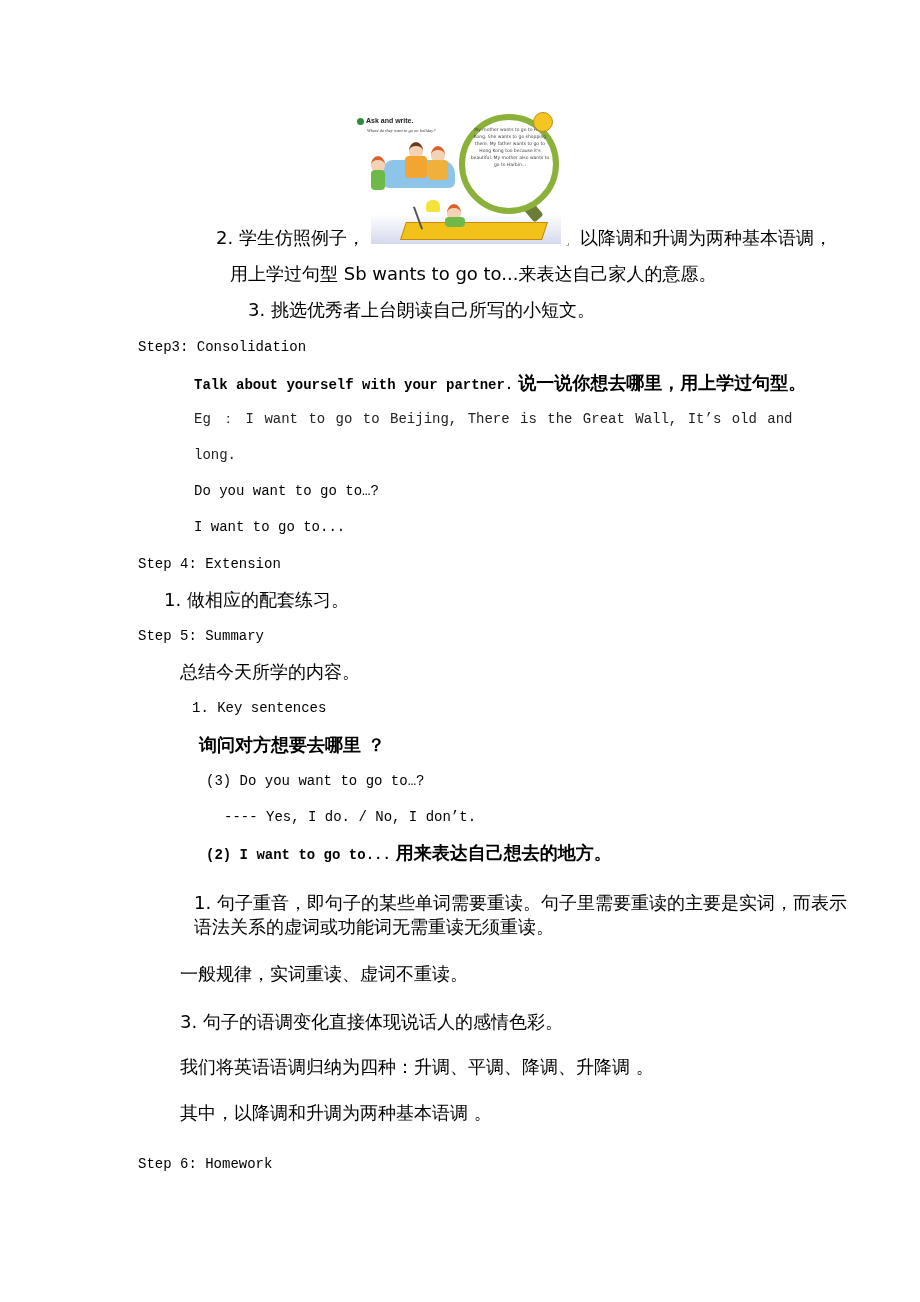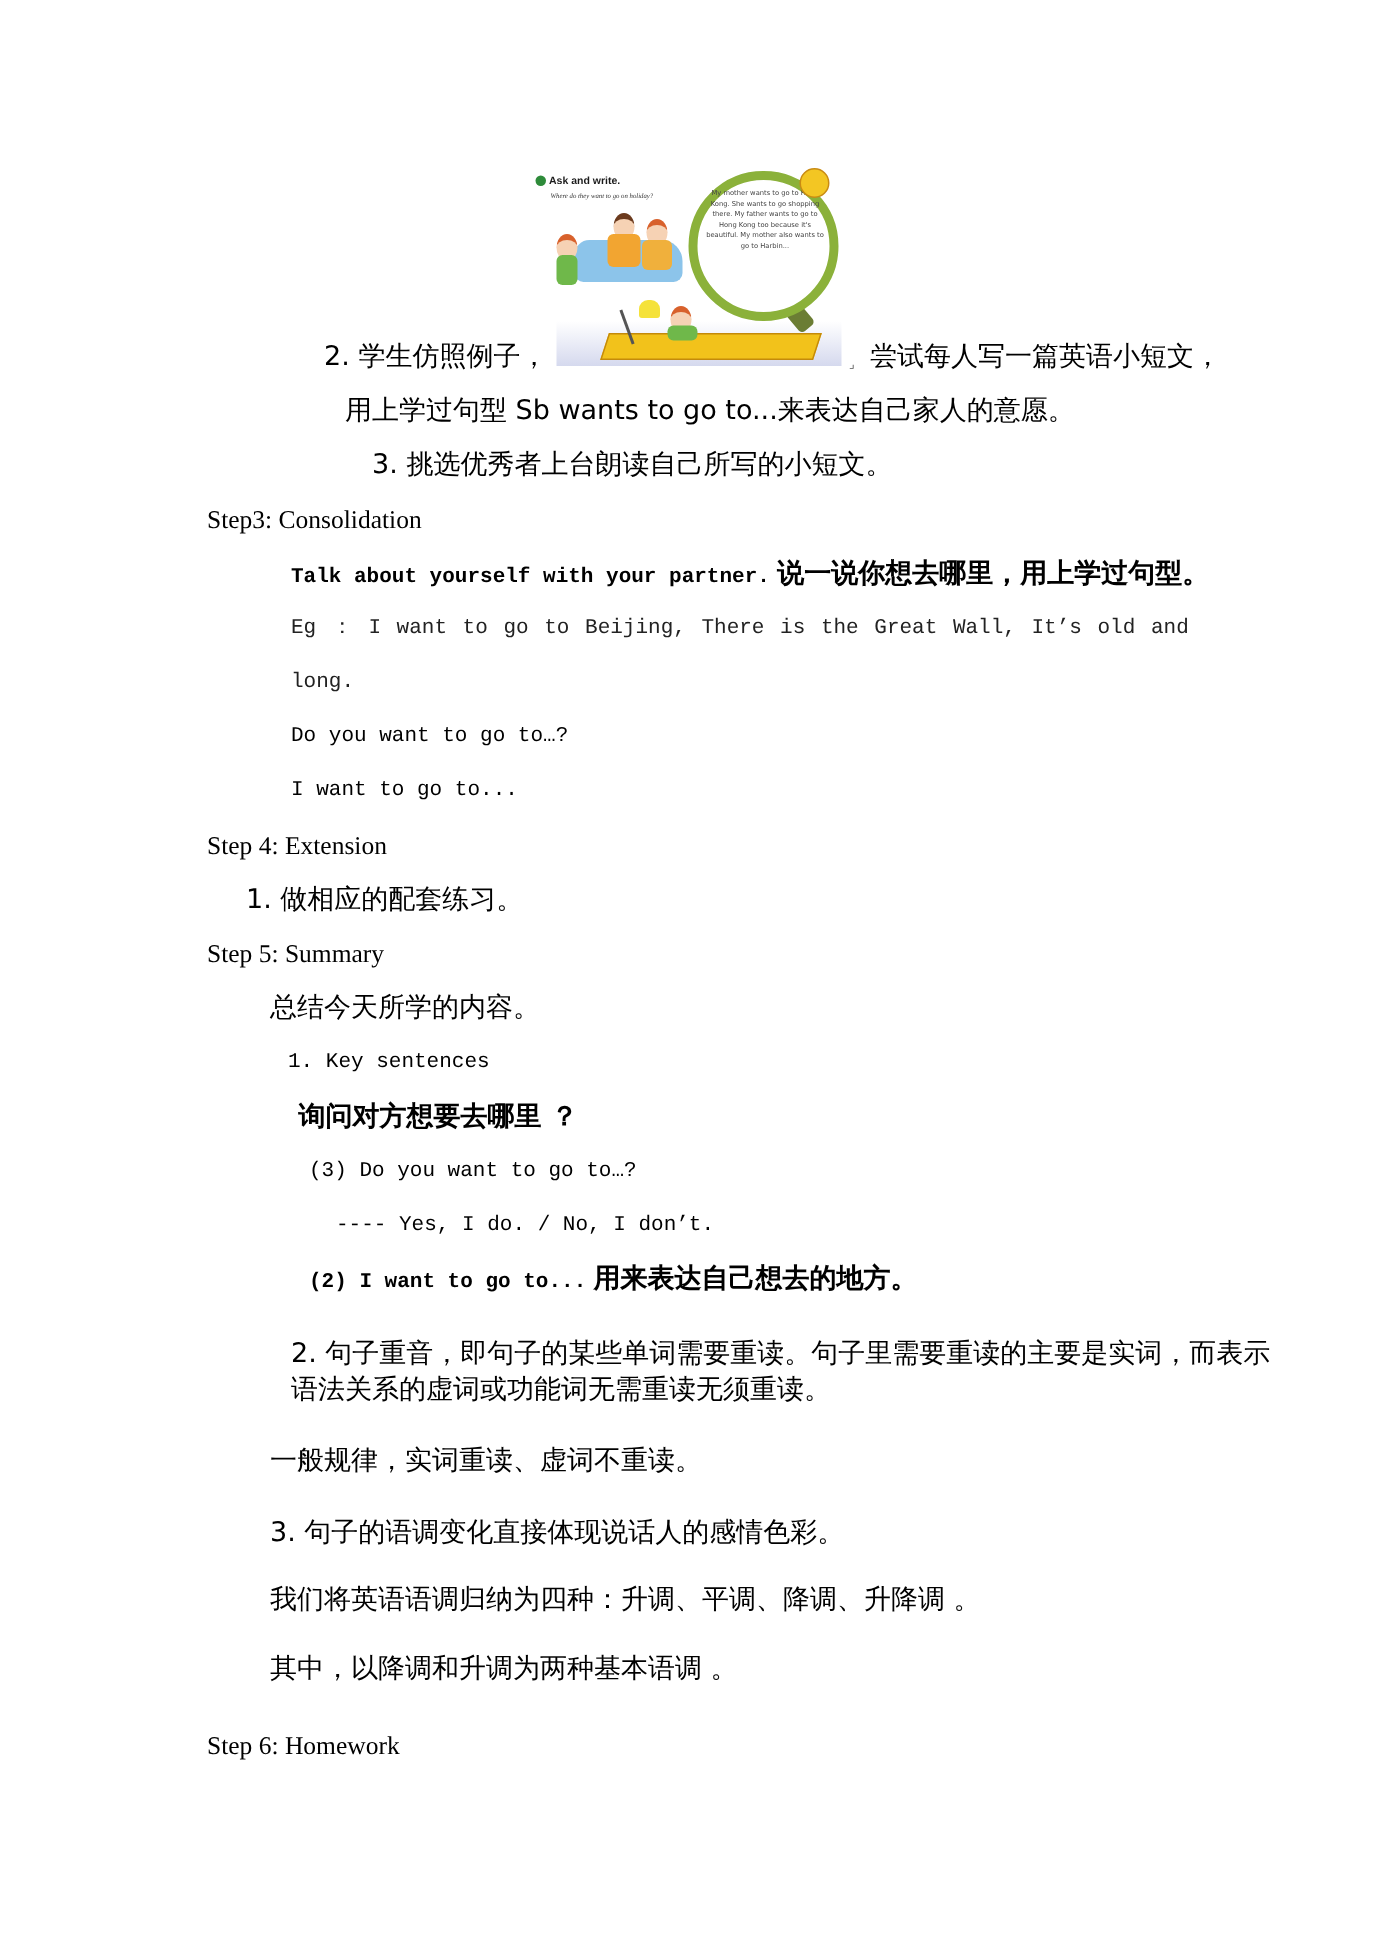--- a/index.html
+++ b/index.html
@@ -17,22 +17,22 @@
     }
     .line {
       position: absolute;
       white-space: nowrap;
       font-size: 14px;
       line-height: 18px;
     }
     .mono { font-family: "Liberation Mono", "DejaVu Sans Mono", monospace; }
     .bold { font-weight: bold; }
     .heading {
-      font-family: Liberation Serif, serif;
-      font-size: 17px;
+      font-family: Liberation Mono, monospace;
+      font-size: 14px;
       letter-spacing: 0px;
     }
     .cn { font-family: "DejaVu Sans", sans-serif; font-size: 18px; }
     .gray { color: #222; }
 
     
     .illus {
       position: absolute;
       left: 353px;
       top: 108px;
@@ -181,21 +181,21 @@
   <div class="magnifier"></div>
   <div class="mag-text">My mother wants to go to Hong Kong. She wants to go shopping there. My father wants to go to Hong Kong too because it's beautiful. My mother also wants to go to Harbin...</div>
   <div class="badge"></div>
 </div>
 <div class="side-mark">⌟</div>
 
 <div class="line cn" style="left:216px; top:229px;">
   <span>2.</span>
   <span>学生仿照例子，</span>
 </div>
-<div class="line cn" style="left:580px; top:229px;">尝试每人写一篇英语小短文，</div>
+<div class="line cn" style="left:580px; top:229px;">以降调和升调为两种基本语调，</div>
 <div class="line cn" style="left:230px; top:265px;">用上学过句型 Sb wants to go to...来表达自己家人的意愿。</div>
 <div class="line cn" style="left:216px; top:301px;margin-left:32px;">
   <span>3.</span>
   <span>挑选优秀者上台朗读自己所写的小短文。</span>
 </div>
 
 <div class="line heading" style="left:138px; top:338px;">Step3: Consolidation</div>
 <div class="line bold" style="left:194px; top:374px;">
   <span class="mono">Talk about yourself with your partner.</span>
   <span class="cn">说一说你想去哪里，用上学过句型。</span>
@@ -211,20 +211,20 @@
 <div class="line heading" style="left:138px; top:627px;">Step 5: Summary</div>
 <div class="line cn" style="left:180px; top:663px;">总结今天所学的内容。</div>
 <div class="line mono" style="left:192px; top:699px;">1. Key sentences</div>
 <div class="line cn bold" style="left:199px; top:736px;">询问对方想要去哪里 ？</div>
 <div class="line mono" style="left:206px; top:772px;">(3) Do you want to go to…?</div>
 <div class="line mono" style="left:224px; top:808px;">---- Yes, I do.  / No, I don’t.</div>
 <div class="line bold" style="left:206px; top:844px;">
   <span class="mono">(2) I want to go to...</span>
   <span class="cn">用来表达自己想去的地方。</span>
 </div>
-<div class="line cn" style="left:194px; top:894px;">2. 句子重音，即句子的某些单词需要重读。句子里需要重读的主要是实词，而表示</div>
+<div class="line cn" style="left:194px; top:894px;">1. 句子重音，即句子的某些单词需要重读。句子里需要重读的主要是实词，而表示</div>
 <div class="line cn" style="left:194px; top:918px;">语法关系的虚词或功能词无需重读无须重读。</div>
 <div class="line cn" style="left:180px; top:965px;">一般规律，实词重读、虚词不重读。</div>
 <div class="line cn" style="left:180px; top:1013px;">3. 句子的语调变化直接体现说话人的感情色彩。</div>
 <div class="line cn" style="left:180px; top:1058px;">我们将英语语调归纳为四种：升调、平调、降调、升降调 。</div>
 <div class="line cn" style="left:180px; top:1104px;">其中，以降调和升调为两种基本语调 。</div>
 
 <div class="line heading" style="left:138px; top:1155px;">Step 6: Homework</div>
 
 </body></html>

